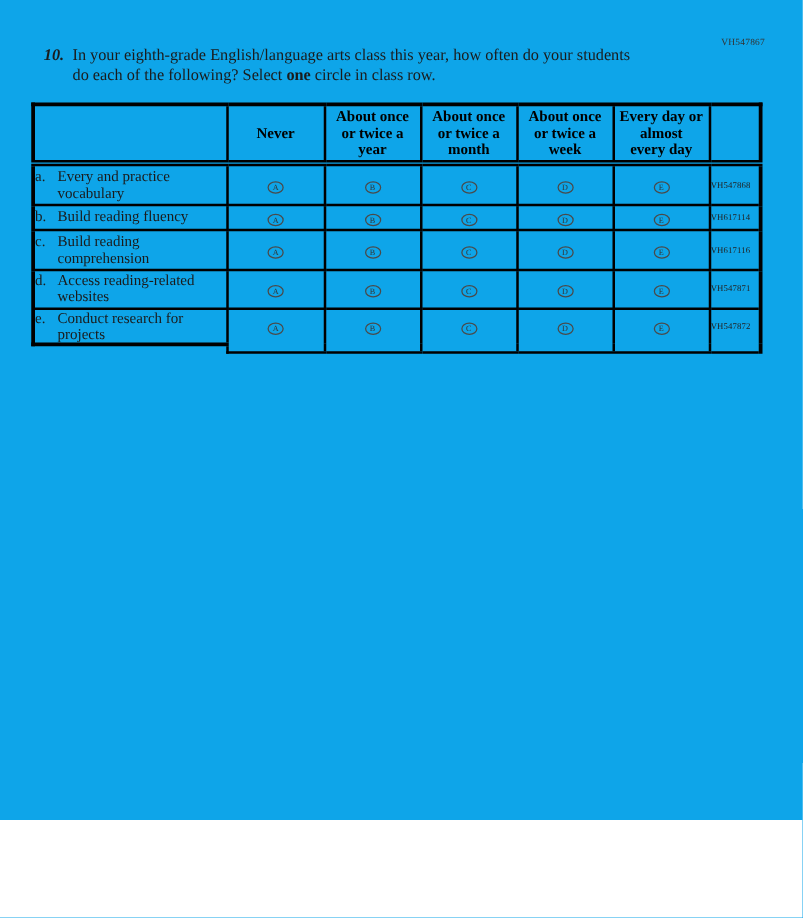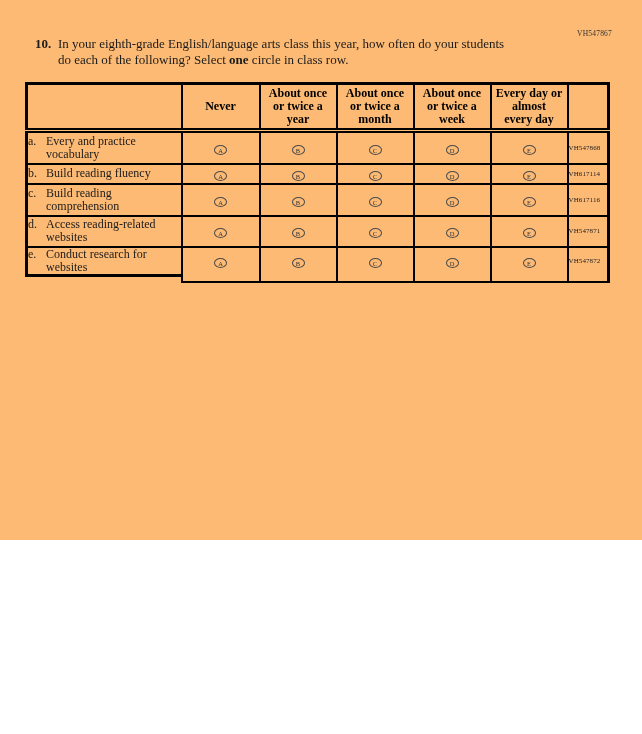--- a/index.html
+++ b/index.html
@@ -1,20 +1,20 @@
 <!DOCTYPE html>
 <html><head>
 <meta charset="utf-8">
 <style>
   html, body { margin: 0; padding: 0; }
   .page {
     position: relative;
     width: 642px;
-    height: 540px;
-    background: #fdba74;
+    height: 656px;
+    background: #0ea5e9;
     font-family: "Liberation Serif", serif;
     color: #1b1b1b;
     overflow: hidden;
   }
   .accnum {
     position: absolute;
     top: 29px;
     right: 30px;
     font-size: 7.5px;
     letter-spacing: 0.2px;
@@ -26,20 +26,21 @@
     top: 36px;
     width: 478px;
     display: flex;
     font-size: 13px;
     line-height: 15.5px;
   }
   .qnum {
     font-weight: bold;
     flex: 0 0 23px;
     width: 23px;
+    font-style: italic;
   }
   .qtext { flex: 1; }
   .qtext b { font-weight: bold; text-align: center; }
 
   table.matrix {
     position: absolute;
     left: 25px;
     top: 82px;
     width: 582px;
     border-collapse: collapse;
@@ -215,21 +216,21 @@
       <td class="optcell"><span class="oval">D</span></td>
       <td class="optcell"><span class="oval">E</span></td>
       <td class="codecell col-last"><span>VH547871</span></td>
     </tr>
 
     <tr class="re last">
       <td class="lblcell col-first">
         <div class="lblwrap">
               <span class="rletter">e.</span>
               <span class="rtext">Conduct research for
-websites</span>
+projects</span>
             </div>
       </td>
       <td class="optcell open-bottom"><span class="oval">A</span></td>
       <td class="optcell open-bottom"><span class="oval">B</span></td>
       <td class="optcell open-bottom"><span class="oval">C</span></td>
       <td class="optcell open-bottom"><span class="oval">D</span></td>
       <td class="optcell open-bottom"><span class="oval">E</span></td>
       <td class="codecell open-bottom col-last"><span>VH547872</span></td>
     </tr>
 

